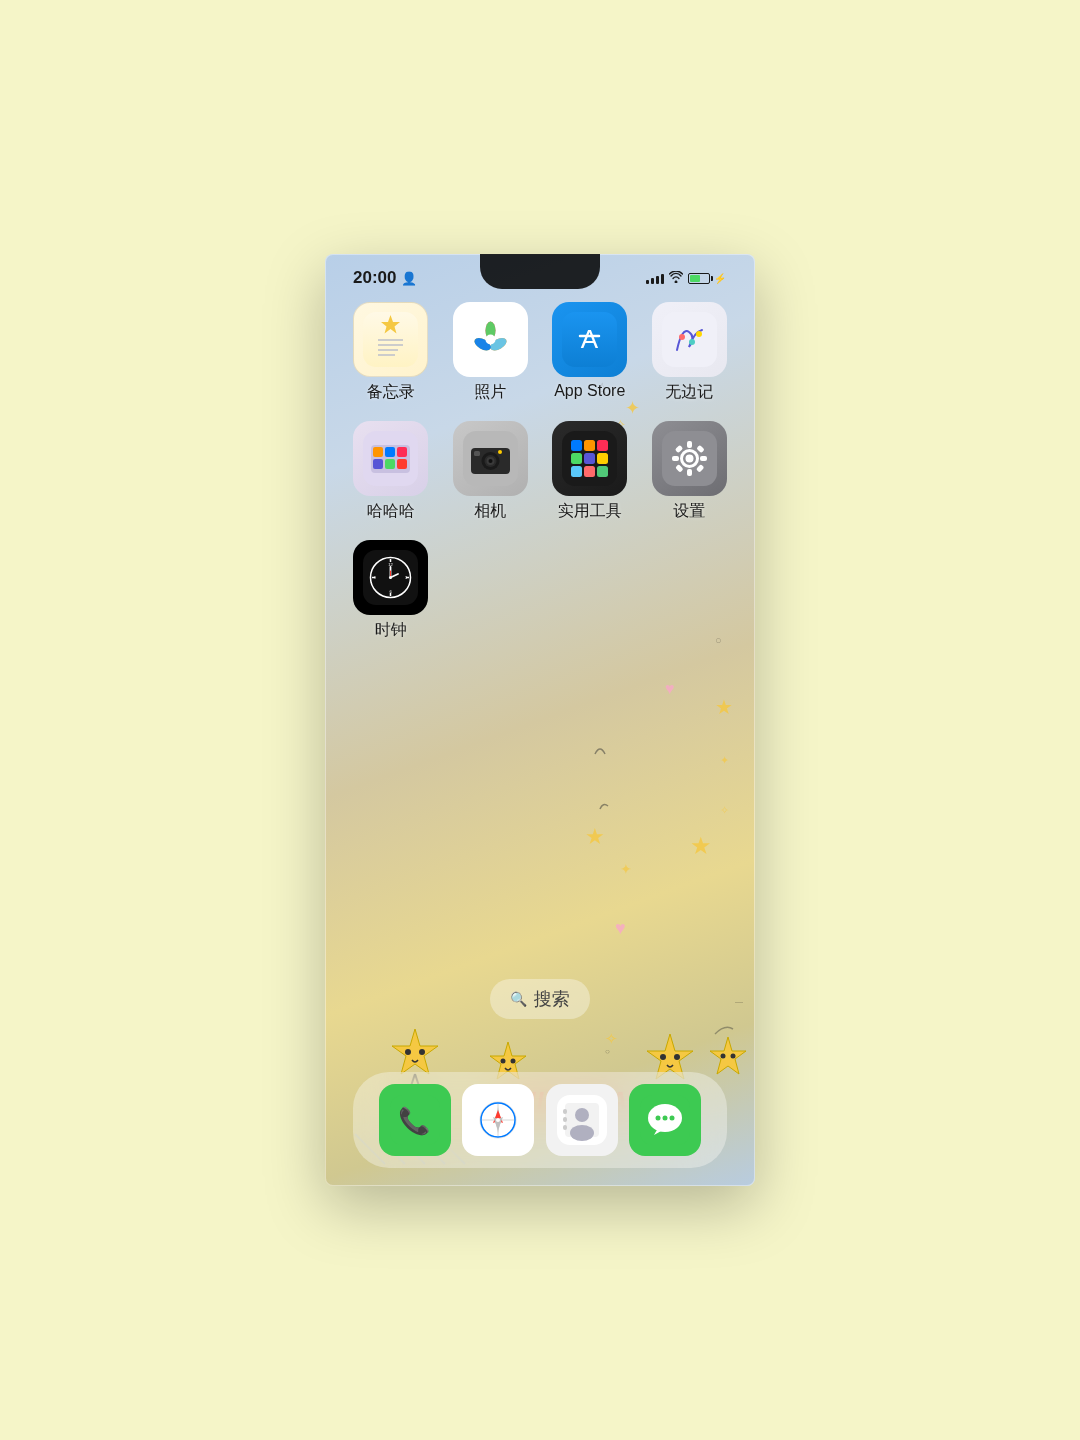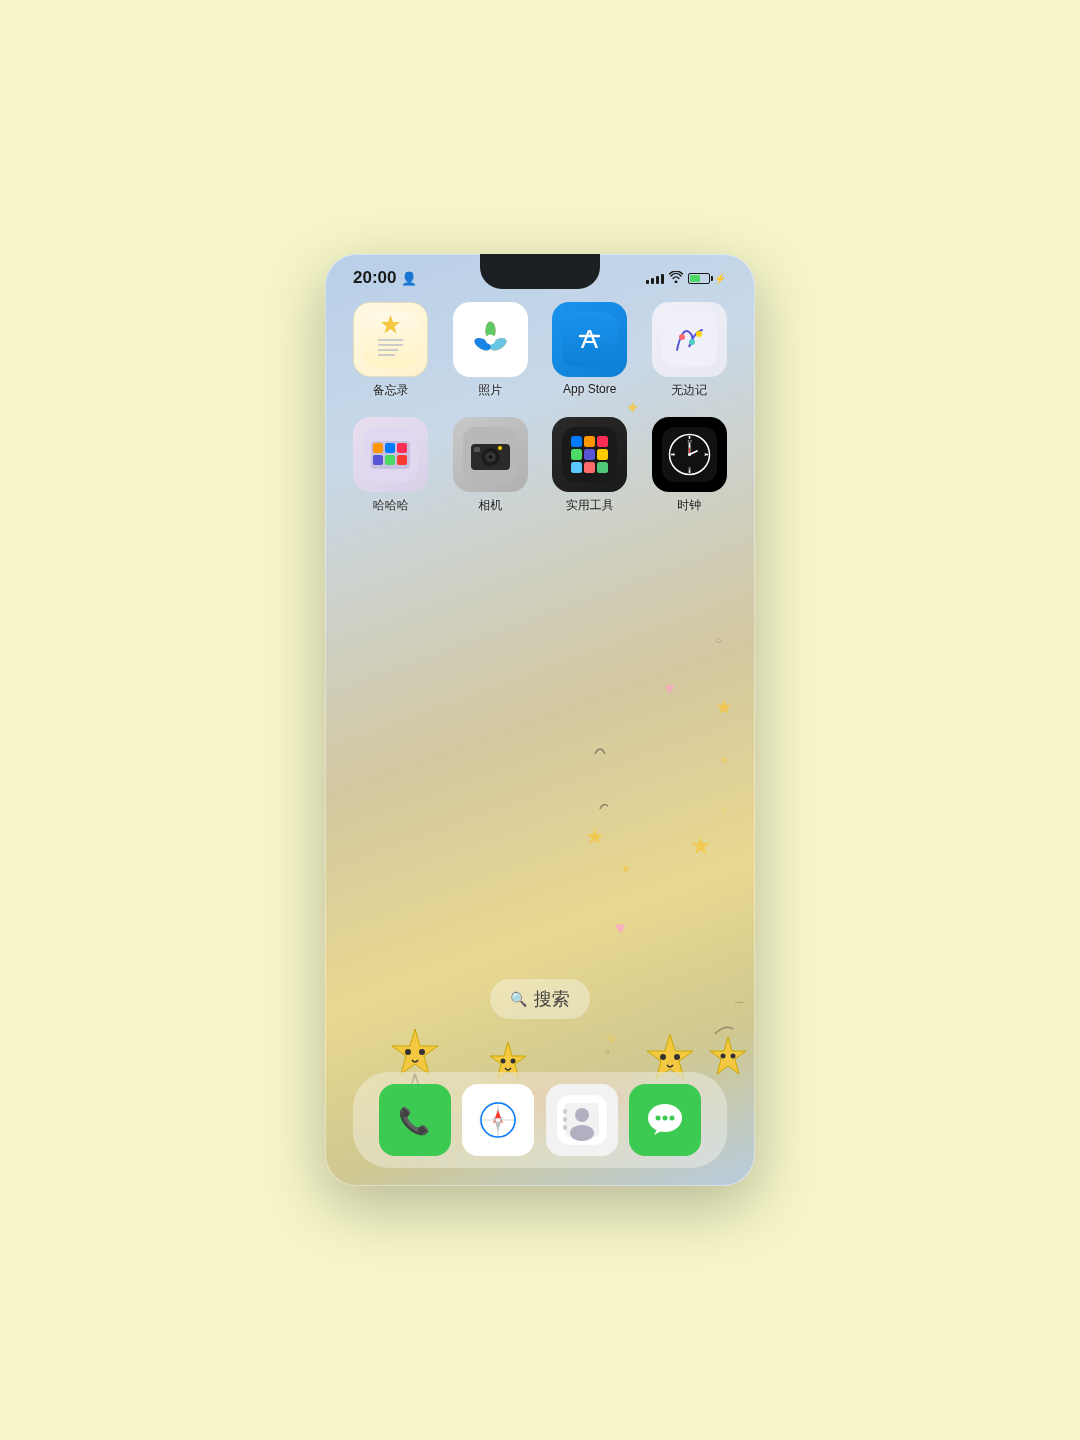--- a/index.html
+++ b/index.html
@@ -9,21 +9,21 @@
       background: #f5f5c8;
       display: flex;
       align-items: center;
       justify-content: center;
       font-family: -apple-system, 'PingFang SC', 'Helvetica Neue', sans-serif;
     }
     .phone-frame {
       width: 430px;
       height: 932px;
       background: linear-gradient(160deg, #b8cfe8 0%, #c8d8e8 20%, #d4c8a0 50%, #e8d890 70%, #d0c890 85%, #b8cce0 100%);
-      border-radius: 32px;
+      border-radius: 8px;
       overflow: hidden;
       position: relative;
       box-shadow: 0 20px 60px rgba(0,0,0,0.25), inset 0 0 0 1px rgba(255,255,255,0.4);
     }
     
     .status-bar {
       display: flex;
       justify-content: space-between;
       align-items: center;
       padding: 14px 28px 4px;
@@ -60,21 +60,21 @@
       width: 75px;
       height: 75px;
       border-radius: 17px;
       overflow: hidden;
       display: flex;
       align-items: center;
       justify-content: center;
       position: relative;
     }
     .app-label {
-      font-size: 12px;
+      font-size: 16px;
       color: #1a1a1a;
       text-align: right;
       text-shadow: 0 0 4px rgba(255,255,255,0.6);
     }
     
     .icon-notes {
       background: linear-gradient(145deg, #fff8e1, #fff3cd);
       border: 1px solid rgba(0,0,0,0.1);
     }
     
@@ -448,20 +448,40 @@
             <rect x="22" y="22" width="11" height="11" rx="2.5" fill="#5856d6"></rect>
             <rect x="35" y="22" width="11" height="11" rx="2.5" fill="#ffcc00"></rect>
             <rect x="9" y="35" width="11" height="11" rx="2.5" fill="#5ac8fa"></rect>
             <rect x="22" y="35" width="11" height="11" rx="2.5" fill="#ff6b6b"></rect>
             <rect x="35" y="35" width="11" height="11" rx="2.5" fill="#50c878"></rect>
           </svg>
         </div>
         <span class="app-label">实用工具</span>
       </div>
 
+      <div class="app-item">
+        <div class="app-icon icon-settings">
+          <svg width="55" height="55" viewBox="0 0 55 55">
+            <rect width="55" height="55" rx="13" fill="#8e8e93"></rect>
+
+            <circle cx="27.5" cy="27.5" r="8" fill="none" stroke="white" stroke-width="3"></circle>
+            <circle cx="27.5" cy="27.5" r="4" fill="white"></circle>
+
+            <rect x="25" y="10" width="5" height="7" rx="2" fill="white"></rect>
+            <rect x="25" y="38" width="5" height="7" rx="2" fill="white"></rect>
+            <rect x="10" y="25" width="7" height="5" rx="2" fill="white"></rect>
+            <rect x="38" y="25" width="7" height="5" rx="2" fill="white"></rect>
+            <rect x="14.5" y="14.5" width="5" height="7" rx="2" fill="white" transform="rotate(45,17,18)"></rect>
+            <rect x="36" y="14.5" width="5" height="7" rx="2" fill="white" transform="rotate(-45,38.5,18)"></rect>
+            <rect x="14.5" y="34" width="5" height="7" rx="2" fill="white" transform="rotate(-45,17,37)"></rect>
+            <rect x="36" y="34" width="5" height="7" rx="2" fill="white" transform="rotate(45,38.5,37)"></rect>
+          </svg>
+        </div>
+        <span class="app-label">设置</span>
+      </div>
 
       <div class="app-item">
         <div class="app-icon icon-clock">
           <svg width="55" height="55" viewBox="0 0 55 55">
             <rect width="55" height="55" rx="13" fill="#111"></rect>
 
             <circle cx="27.5" cy="27.5" r="20" fill="#111" stroke="white" stroke-width="1.5"></circle>
 
             <line x1="27.5" y1="9" x2="27.5" y2="12" stroke="white" stroke-width="1.5"></line>
             <line x1="27.5" y1="43" x2="27.5" y2="46" stroke="white" stroke-width="1.5"></line>

